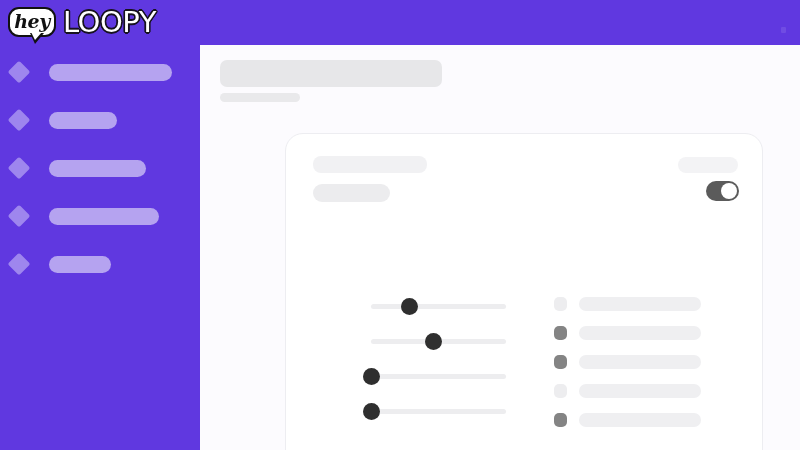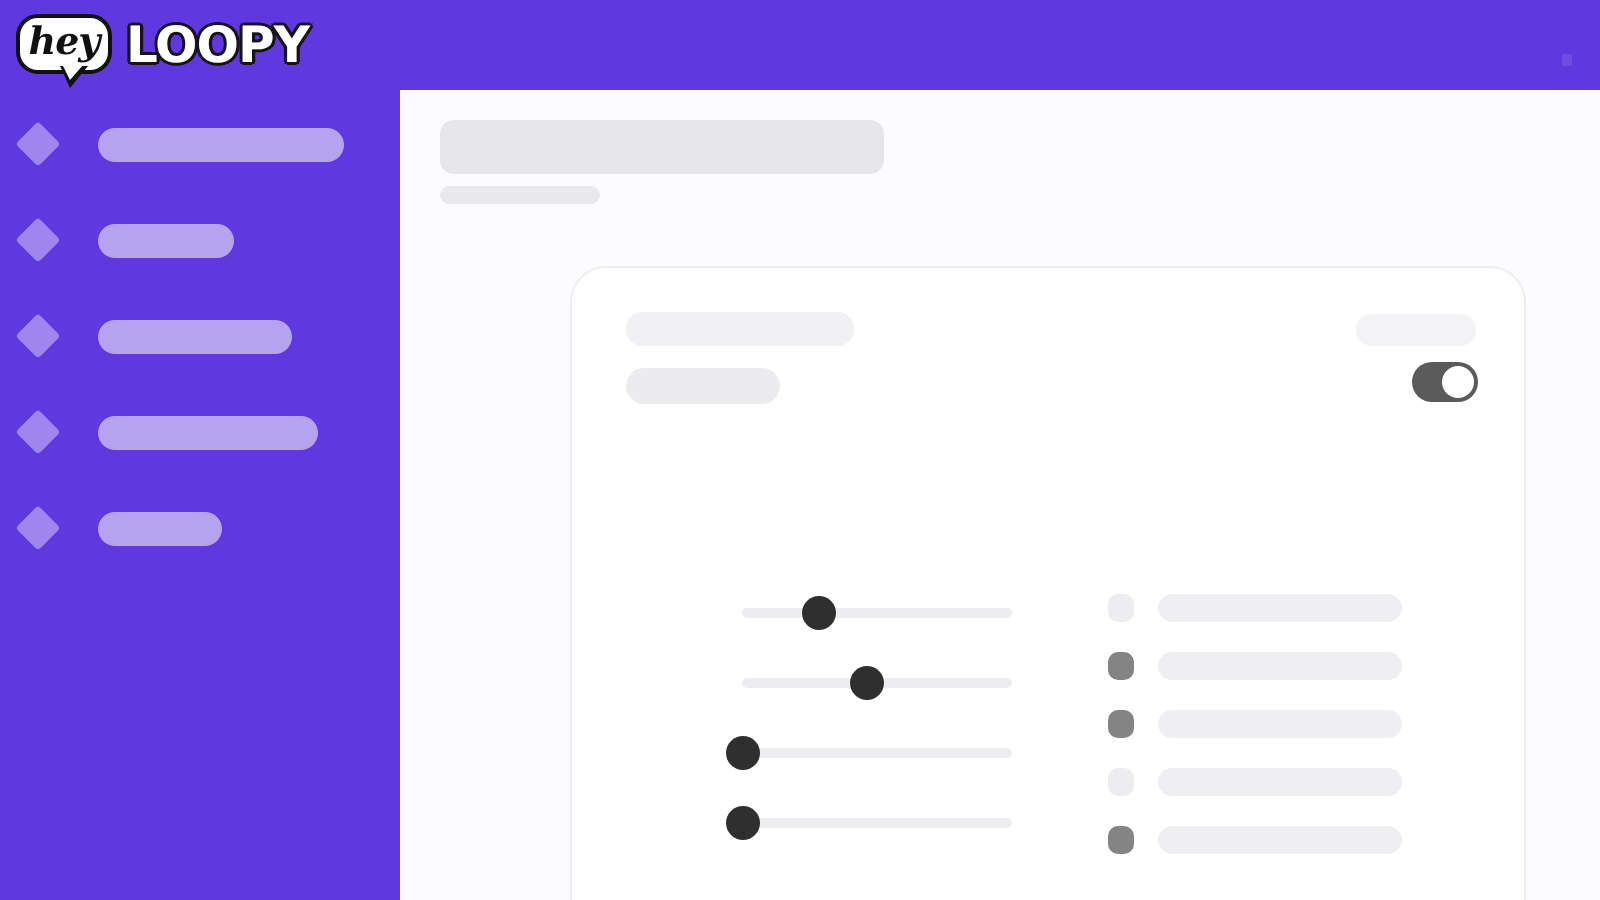--- a/index.html
+++ b/index.html
@@ -79,22 +79,22 @@
     color: #111111;
     line-height: 1;
     letter-spacing: -0.5px;
     position: relative;
     top: -1px;
   }
 
   .logo-word {
     margin-left: 7px;
     font-family: "DejaVu Sans", sans-serif;
-    font-weight: 700;
-    font-size: 25px;
+    font-weight: 400;
+    font-size: 29px;
     letter-spacing: -0.5px;
     color: #ffffff;
     line-height: 1;
     text-shadow:
        1.6px 0 0 #17121f, -1.6px 0 0 #17121f,
        0 1.6px 0 #17121f, 0 -1.6px 0 #17121f,
        1.2px 1.2px 0 #17121f, -1.2px 1.2px 0 #17121f,
        1.2px -1.2px 0 #17121f, -1.2px -1.2px 0 #17121f;
   }
 

